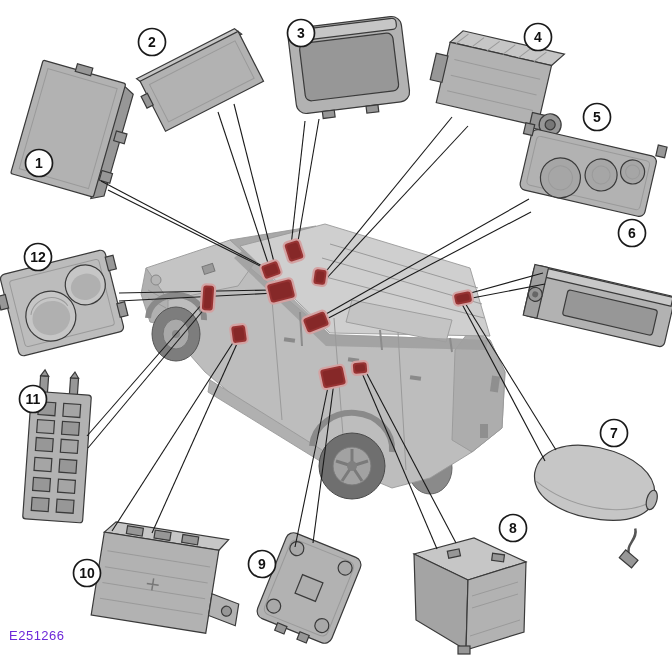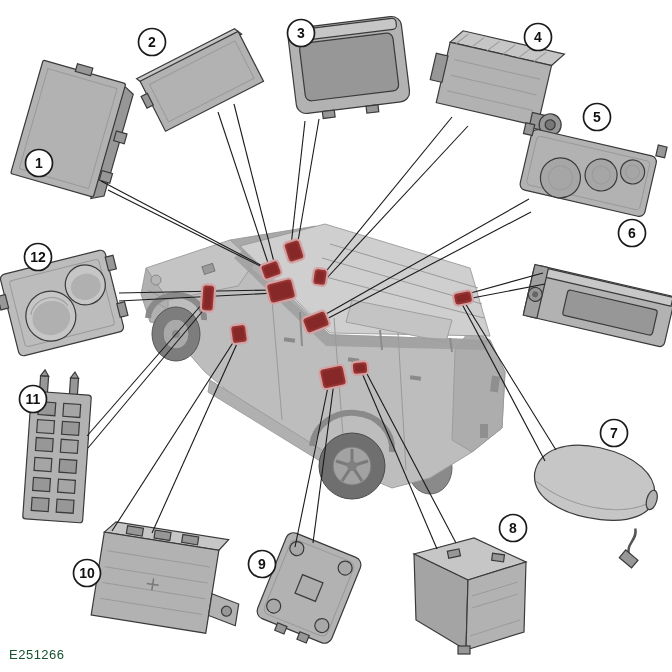--- a/index.html
+++ b/index.html
@@ -9,21 +9,21 @@
   .leader{stroke:#1a1a1a;stroke-width:1.1;fill:none;}
   .callout-circle{fill:#ffffff;stroke:#1a1a1a;stroke-width:1.7;}
   .callout-num{font-family:"Liberation Sans",sans-serif;font-size:14px;font-weight:bold;
                fill:#111111;text-anchor:middle;}
   .marker-outer{fill:#973333;stroke:#d4a2a2;stroke-width:2.2;}
   .marker-inner{fill:#7c2424;opacity:.65;}
   .comp{stroke:#3a3a3a;stroke-width:1.2;}
   .comp-light{fill:#c6c6c6;} .comp-mid{fill:#b2b2b2;} .comp-dark{fill:#979797;}
   .inner-line{fill:none;stroke:#9a9a9a;stroke-width:1;}
   .veh{stroke:#9a9a9a;stroke-width:.9;}
-  #figure-label{position:absolute;left:9px;top:647px;font-size:13px;color:#14532d;
+  #figure-label{position:absolute;left:9px;top:628px;font-size:13px;color:#6d28d9;
                 letter-spacing:.5px;}
 </style>
 </head>
 <body>
 
 <div id="stage">
 <svg id="diagram-svg" width="672" height="672" viewBox="0 0 672 672">
 
   <g>
 

